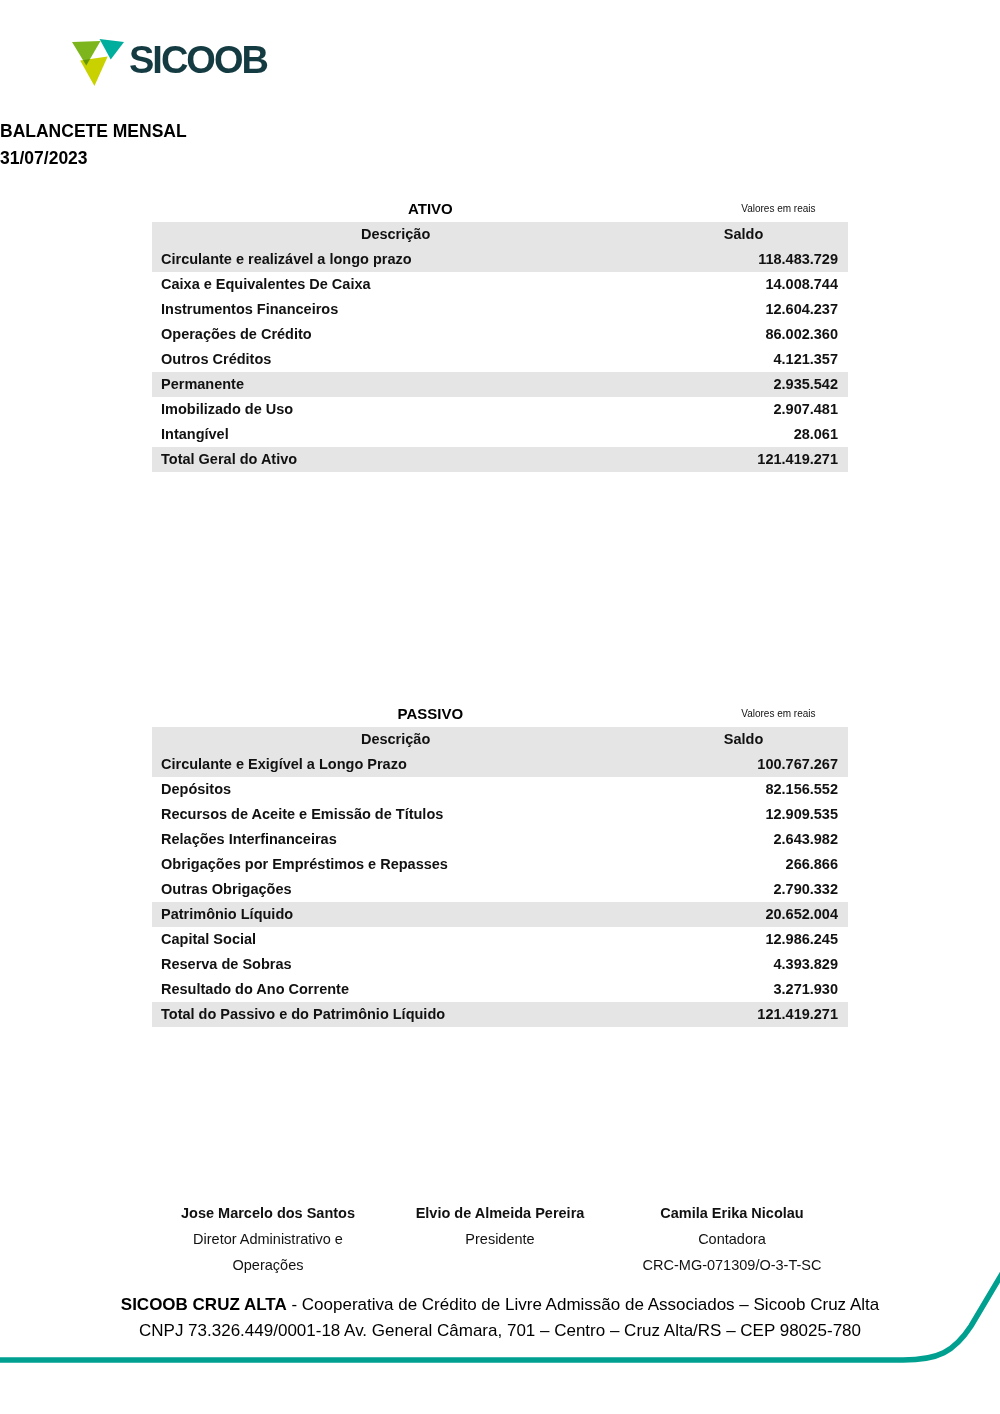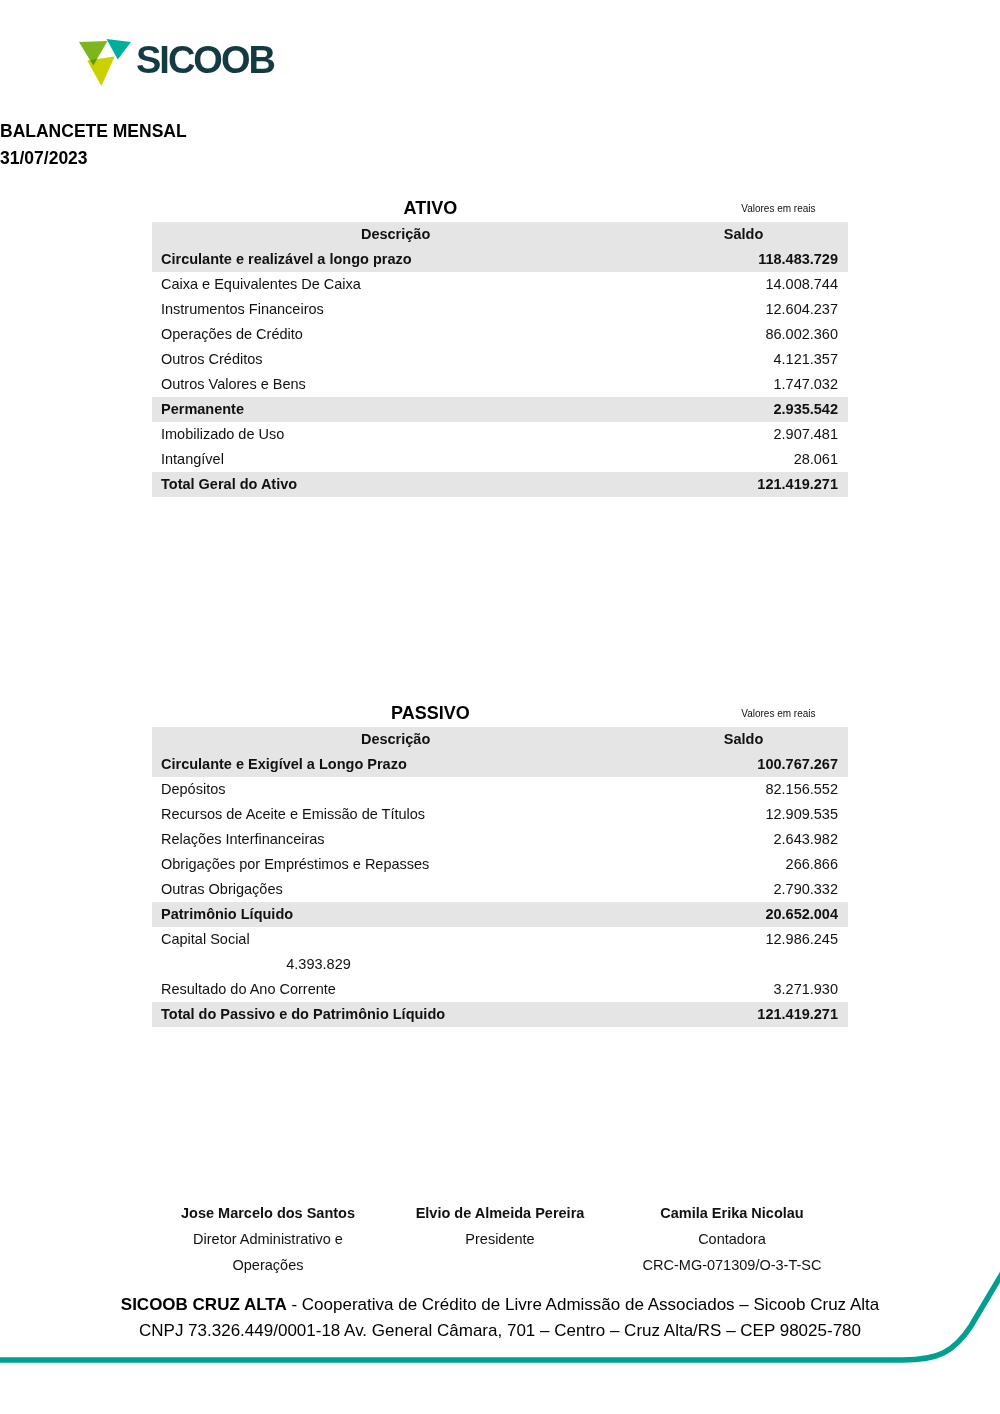--- a/index.html
+++ b/index.html
@@ -5,43 +5,43 @@
   html,body{margin:0;padding:0;background:#ffffff;}
   .page{
     position:relative;
     width:1000px;height:1414px;
     background:#ffffff;
     overflow:hidden;
     font-family:"Liberation Sans", sans-serif;
     color:#111111;
   }
   
-  .logo{position:absolute;left:79px;top:37px;display:flex;align-items:flex-start;}
+  .logo{position:absolute;left:72px;top:37px;display:flex;align-items:flex-start;}
   .logo svg{display:block;margin-top:2px;}
   .brand-word{
     font-size:38px;font-weight:bold;color:#143B41;
     letter-spacing:-2px;line-height:46px;margin-left:5px;
   }
   
   .doc-title{
     position:absolute;left:0;top:118px;width:1000px;
     text-align:left;font-size:17.5px;font-weight:bold;line-height:27px;color:#000;
   }
   
   .fin-table{position:absolute;left:152px;width:696px;}
   .tbl-ativo{top:195px;}
   .tbl-passivo{top:700px;}
   .section-head{display:flex;height:27px;align-items:center;}
   .section-title{
-    flex:0 0 80%;text-align:center;font-size:18px;font-weight:bold;color:#000;
+    flex:0 0 80%;text-align:center;font-size:15px;font-weight:bold;color:#000;
   }
   .section-unit{
     flex:0 0 20%;text-align:center;font-size:10px;color:#111;padding-right:2px;
   }
-  .row{display:flex;height:25px;line-height:25px;font-size:14.5px;}
+  .row{display:flex;height:25px;line-height:25px;font-size:14.5px;font-weight:bold;}
   .row.emph{background:#e5e5e5;font-weight:bold;}
   .row .cl{flex:0 0 70%;text-align:left;padding-left:9px;box-sizing:border-box;
            white-space:nowrap;overflow:hidden;}
   .row .cv{flex:0 0 30%;text-align:right;padding-right:10px;box-sizing:border-box;}
   .row.thead .cl{text-align:center;padding-left:0;}
   .row.thead .cv{text-align:center;padding-right:0;}
   
   .signatures{
     position:absolute;left:152px;top:1200px;width:696px;
     display:flex;justify-content:space-between;
@@ -98,24 +98,20 @@
       <span class="cv">12.604.237</span>
     </div>
     <div class="row">
       <span class="cl">Operações de Crédito</span>
       <span class="cv">86.002.360</span>
     </div>
     <div class="row">
       <span class="cl">Outros Créditos</span>
       <span class="cv">4.121.357</span>
     </div>
-    <div class="row">
-      <span class="cl">Outros Valores e Bens</span>
-      <span class="cv">1.747.032</span>
-    </div>
     <div class="row emph">
       <span class="cl">Permanente</span>
       <span class="cv">2.935.542</span>
     </div>
     <div class="row">
       <span class="cl">Imobilizado de Uso</span>
       <span class="cv">2.907.481</span>
     </div>
     <div class="row">
       <span class="cl">Intangível</span>
@@ -162,20 +158,21 @@
     </div>
     <div class="row emph">
       <span class="cl">Patrimônio Líquido</span>
       <span class="cv">20.652.004</span>
     </div>
     <div class="row">
       <span class="cl">Capital Social</span>
       <span class="cv">12.986.245</span>
     </div>
     <div class="row">
+      <span class="cl">Reserva de Sobras</span>
       <span class="cv">4.393.829</span>
     </div>
     <div class="row">
       <span class="cl">Resultado do Ano Corrente</span>
       <span class="cv">3.271.930</span>
     </div>
     <div class="row emph">
       <span class="cl">Total do Passivo e do Patrimônio Líquido</span>
       <span class="cv">121.419.271</span>
     </div>

